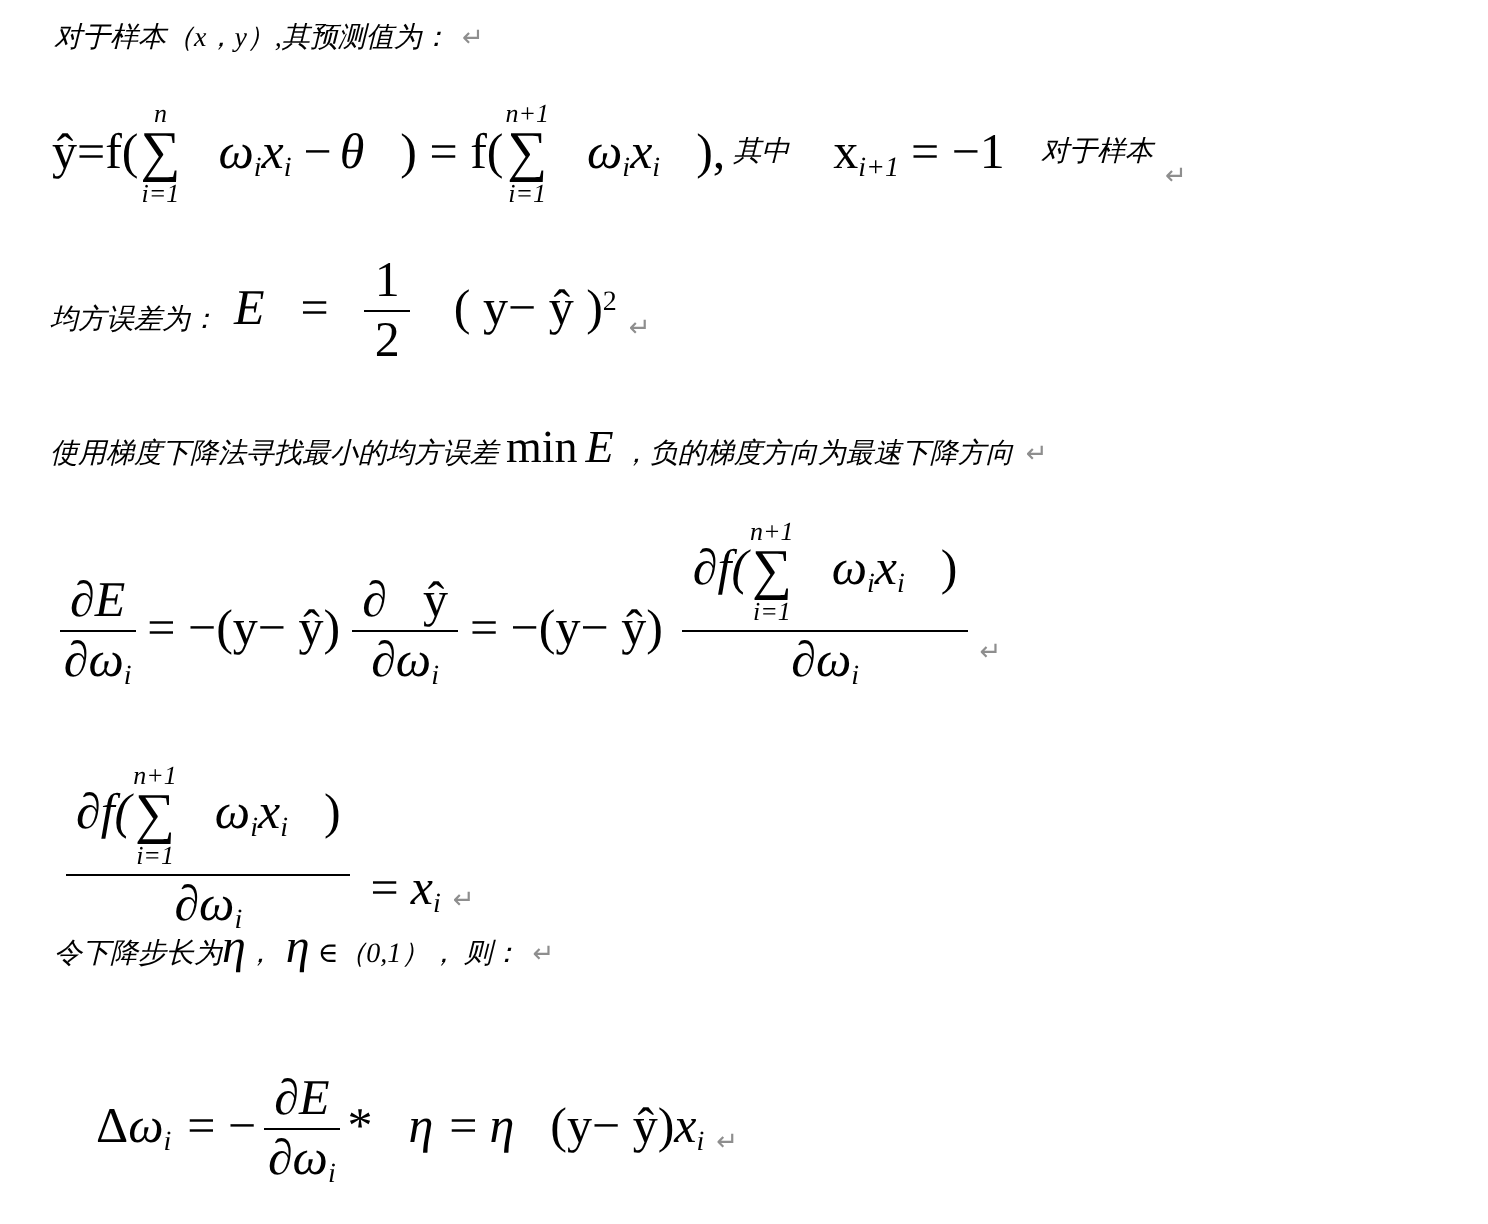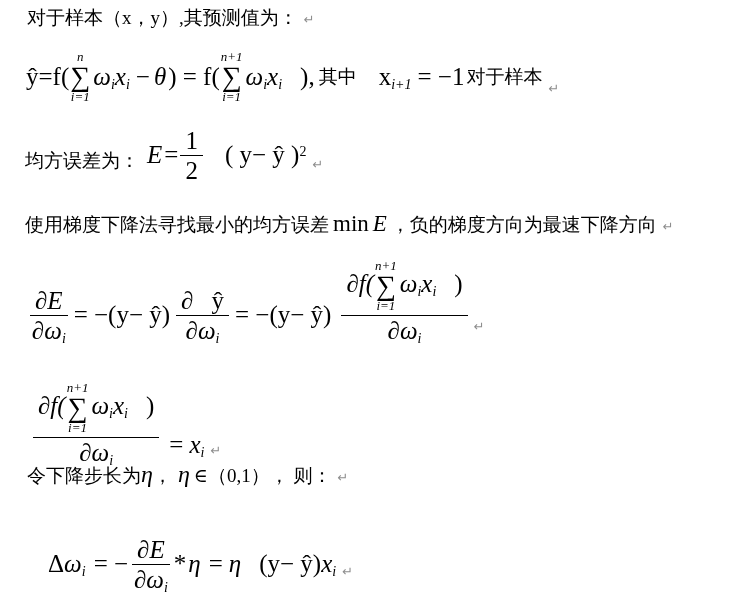--- a/index.html
+++ b/index.html
@@ -6,21 +6,21 @@
   body { width:744px; height:612px; position:relative; overflow:hidden; color:#000;
          font-family:"Liberation Serif","DejaVu Serif",serif; }
 
   
   .iline { position:absolute; white-space:nowrap; font-size:19px; line-height:24px; }
 
   
   .eqrow { position:absolute; display:flex; align-items:center; white-space:nowrap;
            font-size:25px; line-height:1.05; }
 
-  .cjk  { font-size:19px; }
+  .cjk  { font-size:14px;font-style:italic; }
   .mm   { font-style:normal;margin-left:18px; }
   .mi   { font-style:italic; }
   .tok  { display:inline-block; }
   .serifbig { font-size:23px; }
   .etaglyph { font-size:24px; font-style:italic; }
 
   sub.ms { font-size:14px; font-style:italic; line-height:0; vertical-align:-0.28em; }
   sup.ms { font-size:14px; line-height:0; vertical-align:0.5em; }
 
   
@@ -40,21 +40,21 @@
          margin-left:6px; font-style:normal; }
 
   
   .dn6{position:relative;top:6px}.dn8{position:relative;top:8px}
   .dn10{position:relative;top:10px}.dn12{position:relative;top:12px}
   .dn14{position:relative;top:14px}
   .dn22{position:relative;top:22px}.dn24{position:relative;top:24px}
   .dn26{position:relative;top:26px}.dn28{position:relative;top:28px}
 
   
-  .ml2{margin-left:2px}.ml4{margin-left:4px}.ml6{margin-left:6px}
+  .ml2{margin-left:18px}.ml4{margin-left:4px}.ml6{margin-left:6px}
   .ml8{margin-left:8px}.ml10{margin-left:10px}
 </style>
 </head>
 <body>
 
 <div class="iline" style="left:27px; top:6px;">
   <span class="cjk">对于样本（x，y）,其预测值为：</span><span class="pil">↵</span>
 </div>
 
 <div class="eqrow" style="left:8px; top:48px; height:58px;">

